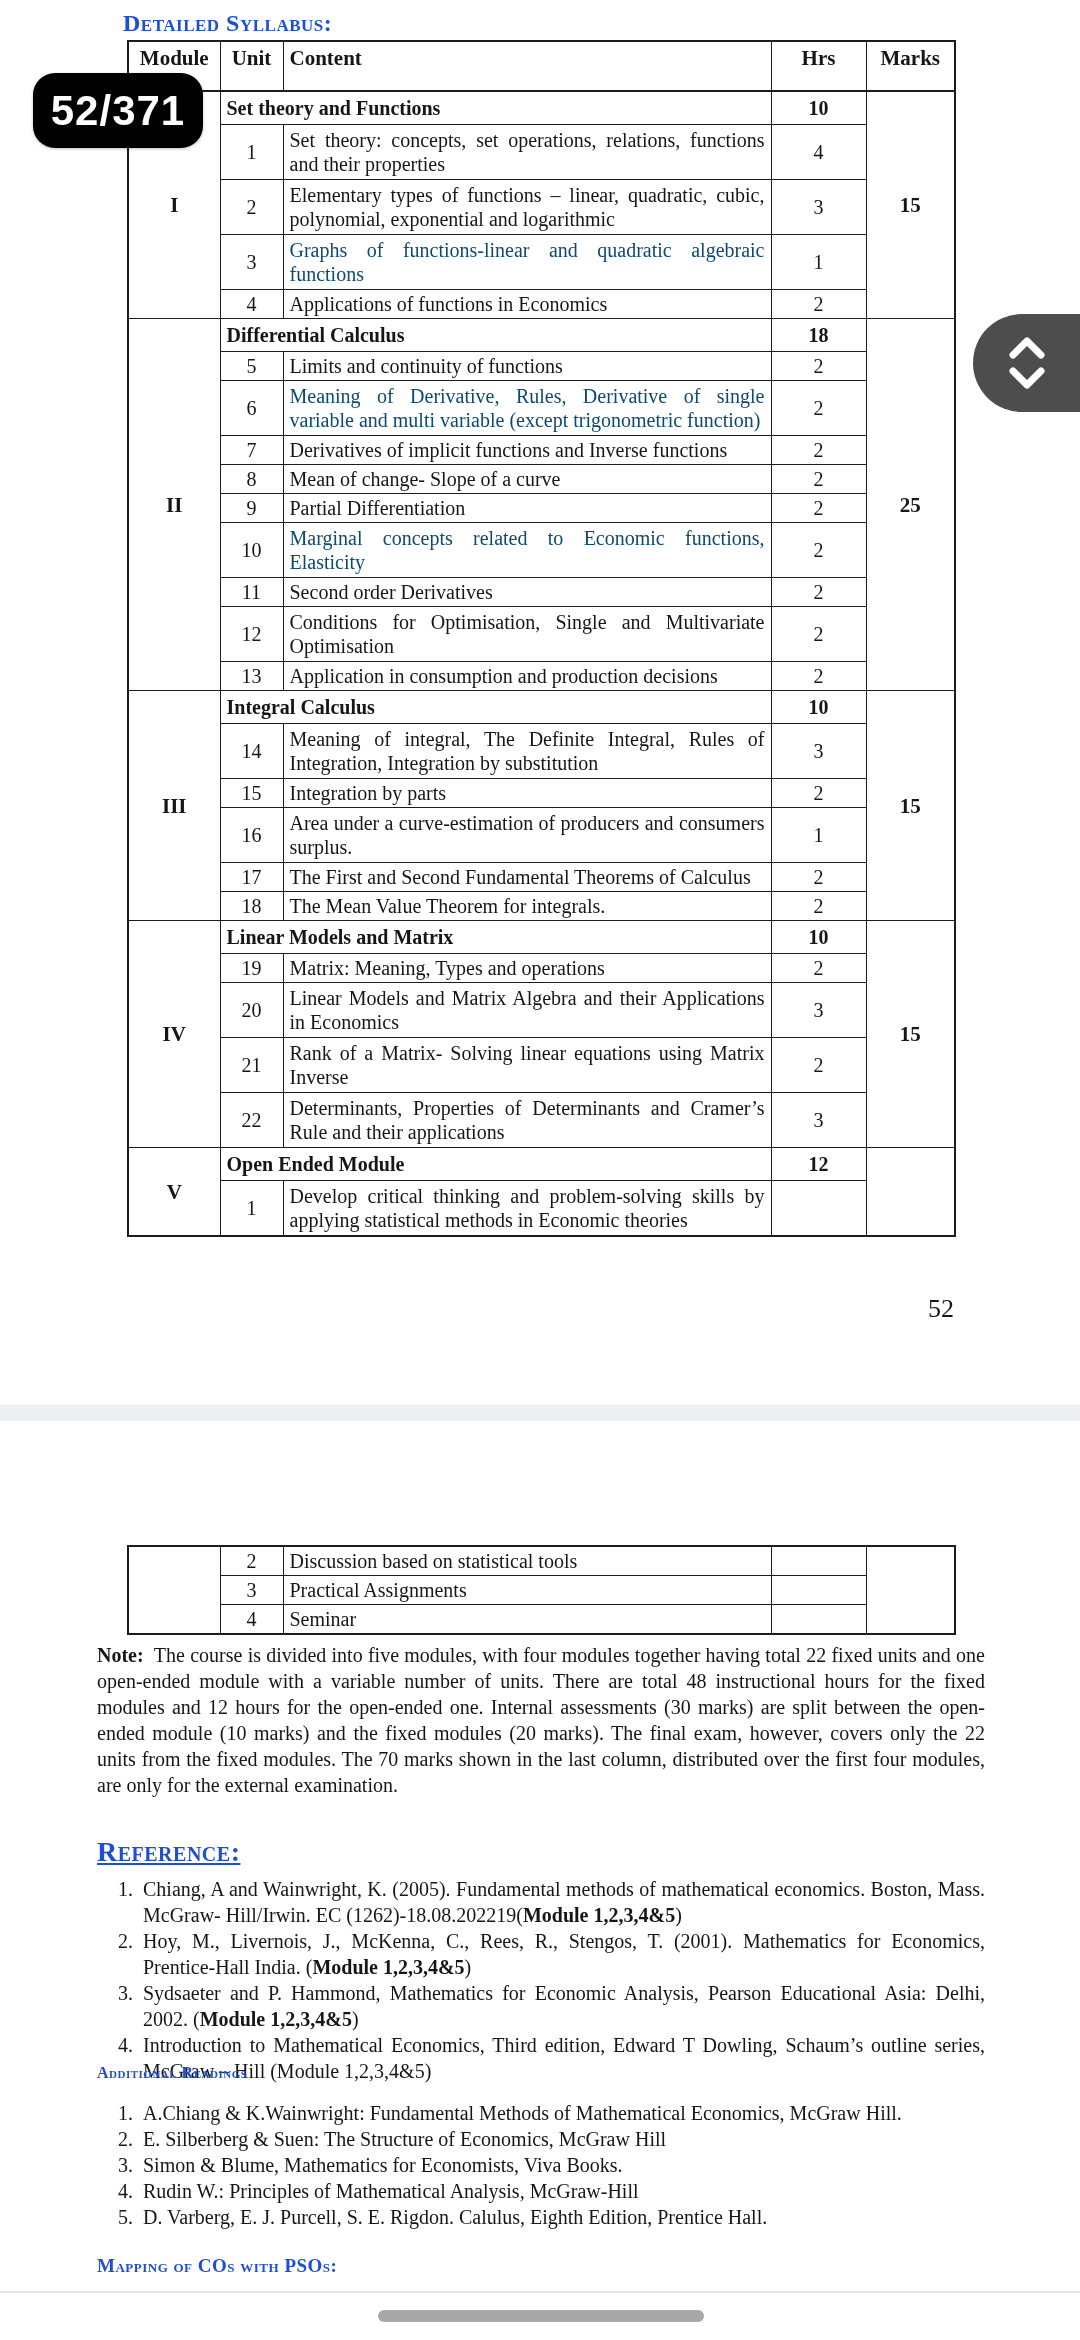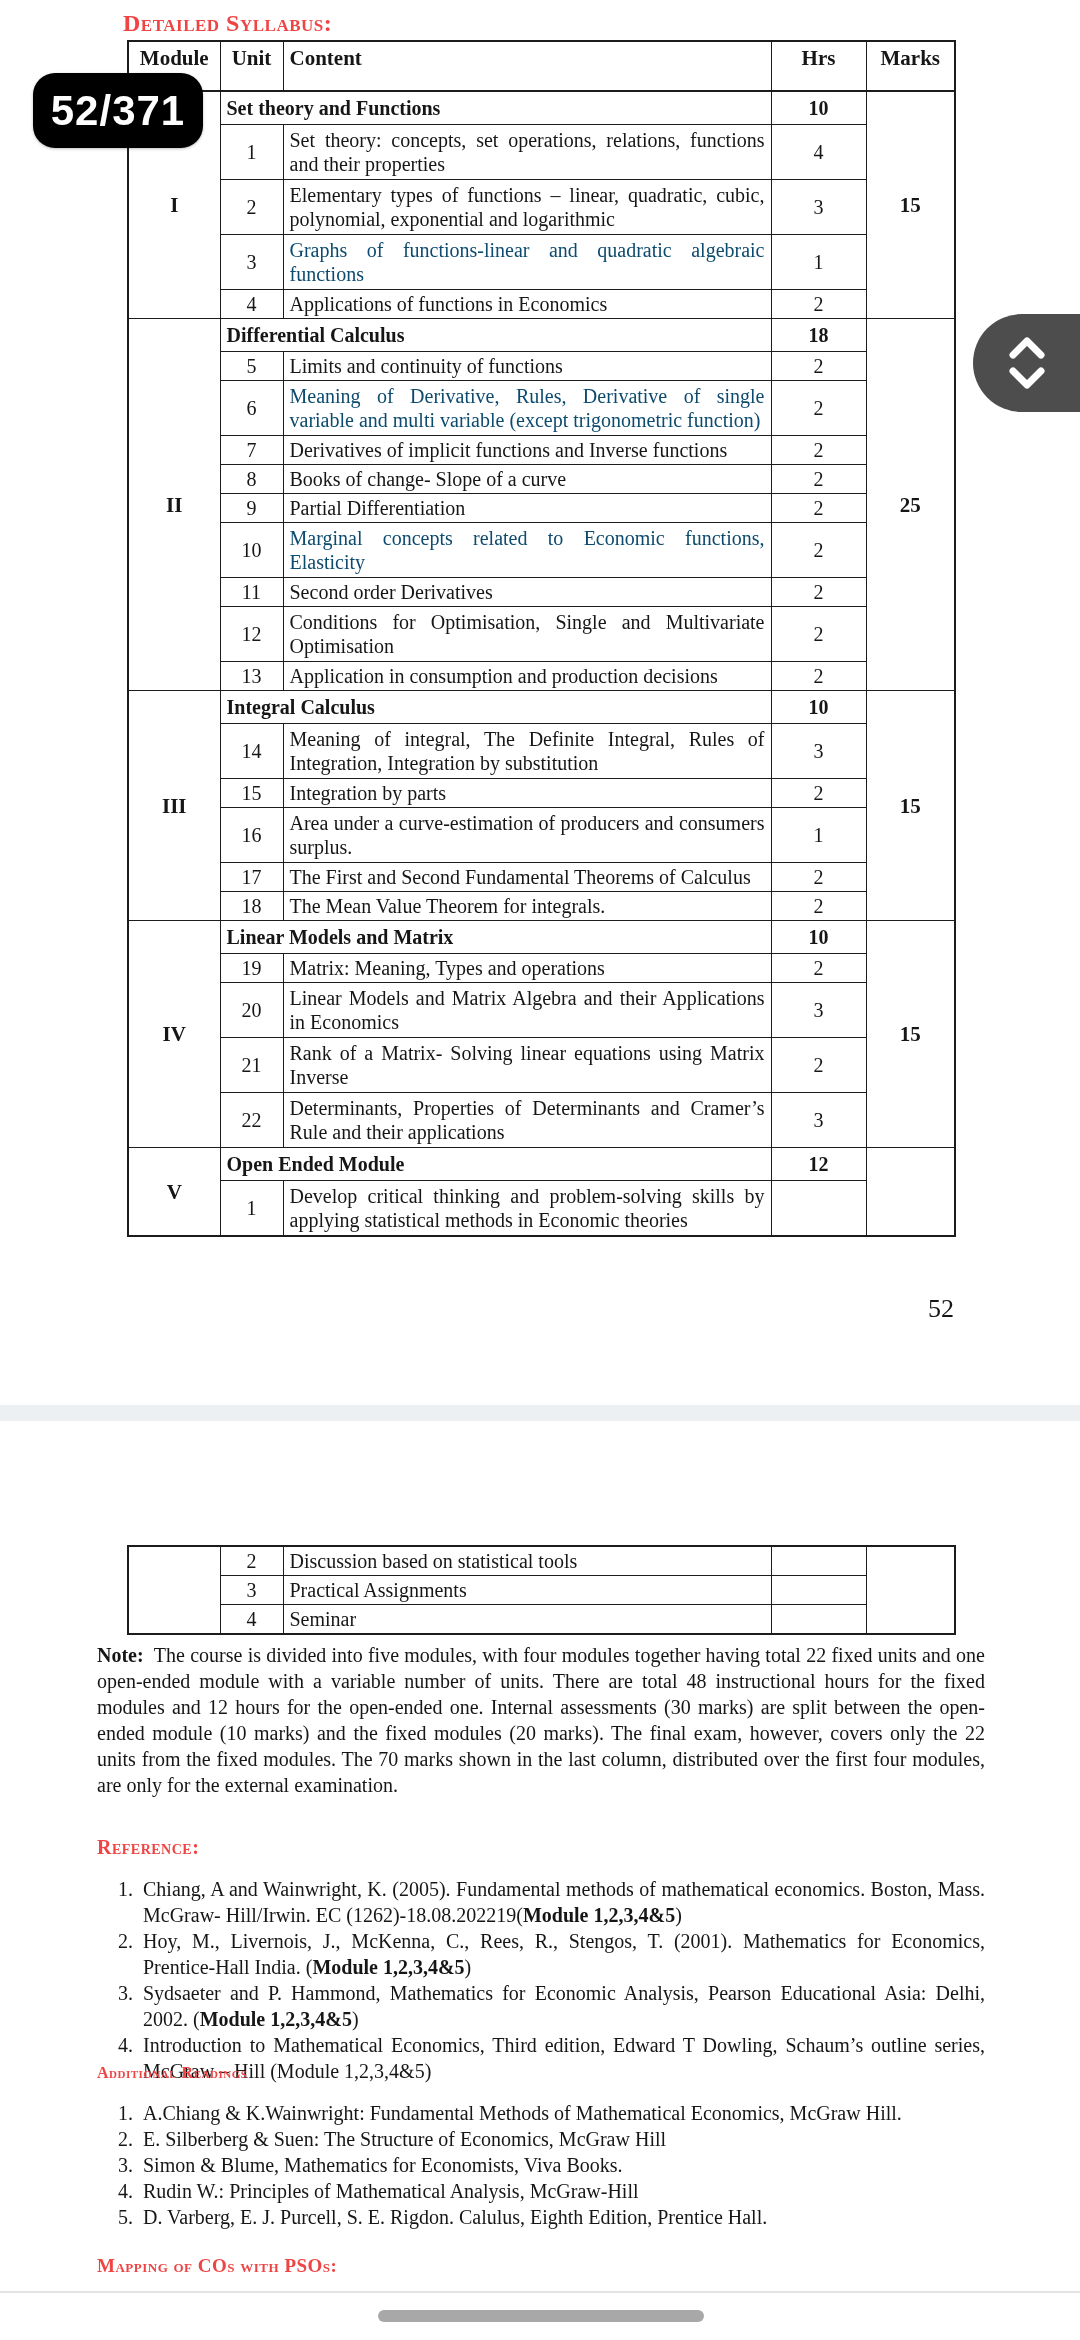--- a/index.html
+++ b/index.html
@@ -3,21 +3,21 @@
 <meta charset="utf-8">
 <style>
   html,body{margin:0;padding:0;}
   body{
     width:1080px;height:2340px;position:relative;background:#ffffff;
     font-family:"Liberation Serif","DejaVu Serif",serif;color:#161616;
     overflow:hidden;
   }
   
   .blue-heading{
-    color:#ef4444;font-weight:bold;font-variant:small-caps;
+    color:#1d4ed8;font-weight:bold;font-variant:small-caps;
     font-size:24px;letter-spacing:.5px;position:absolute;white-space:nowrap;
   }
   
   .syl-table{
     border-collapse:collapse;table-layout:fixed;position:absolute;
     font-size:20px;line-height:24px;background:#fff;
   }
   .syl-table td,.syl-table th{
     border:1.6px solid #1c1c1c;padding:2px 6px;vertical-align:middle;
     overflow:hidden;
@@ -144,21 +144,21 @@
           <td class="c-content muted two-line">Meaning of Derivative,  Rules, Derivative of single variable and multi variable (except trigonometric function)</td>
           <td class="c-hrs">2</td>
         </tr>
         <tr>
           <td class="c-unit">7</td>
           <td class="c-content">Derivatives of implicit functions and Inverse functions</td>
           <td class="c-hrs">2</td>
         </tr>
         <tr>
           <td class="c-unit">8</td>
-          <td class="c-content">Books of change- Slope of a curve</td>
+          <td class="c-content">Mean of change- Slope of a curve</td>
           <td class="c-hrs">2</td>
         </tr>
         <tr>
           <td class="c-unit">9</td>
           <td class="c-content">Partial Differentiation</td>
           <td class="c-hrs">2</td>
         </tr>
         <tr>
           <td class="c-unit">10</td>
           <td class="c-content muted two-line">Marginal concepts related to Economic functions, Elasticity</td>
@@ -284,21 +284,21 @@
           <td class="c-hrs"></td>
         </tr>
       </tbody>
   </table>
 
   <div class="note-block">
     <b>Note:</b>&nbsp;
     <span>The course is divided into five modules, with four modules together having total 22 fixed units and one open-ended module with a variable number of units. There are total 48 instructional hours for the fixed modules and 12 hours for the open-ended one. Internal assessments (30 marks) are split between the open-ended module (10 marks) and the fixed modules (20 marks). The final exam, however, covers only the 22 units from the fixed modules. The 70 marks shown in the last column, distributed over the first four modules, are only for the external examination.</span>
   </div>
 
-  <div class="blue-heading" style="left:97px;top:1836px;font-size:20px;">Reference:</div>
+  <div class="blue-heading" style="left:97px;top:1836px;font-size:28px;text-decoration:underline;">Reference:</div>
 
   <div class="list-block" style="left:97px;top:1876px;width:888px;">
     <div class="list-item">
       <span class="li-num">1.</span>
       <span class="li-text"><span>Chiang, A and Wainwright, K. (2005). Fundamental methods of mathematical economics. Boston, Mass. McGraw-  Hill/Irwin.  EC (1262)-18.08.202219(</span><b>Module 1,2,3,4&amp;5</b><span>)</span></span>
     </div>
     <div class="list-item">
       <span class="li-num">2.</span>
       <span class="li-text"><span> Hoy, M., Livernois, J., McKenna, C., Rees, R., Stengos, T. (2001). Mathematics for Economics, Prentice-Hall India. (</span><b>Module 1,2,3,4&amp;5</b><span>)</span></span>
     </div>

